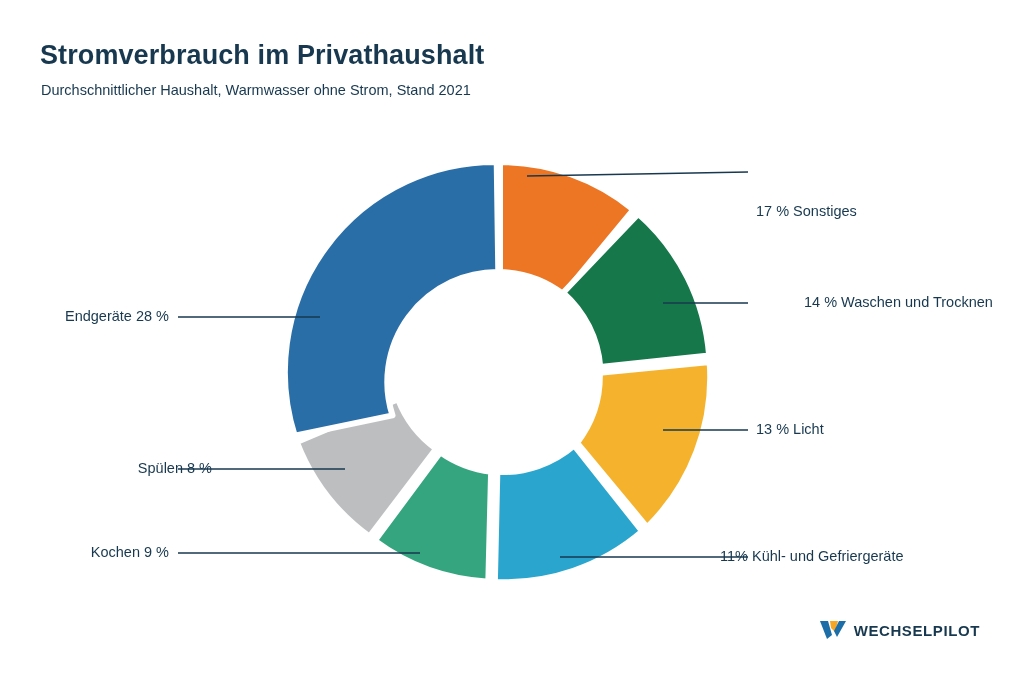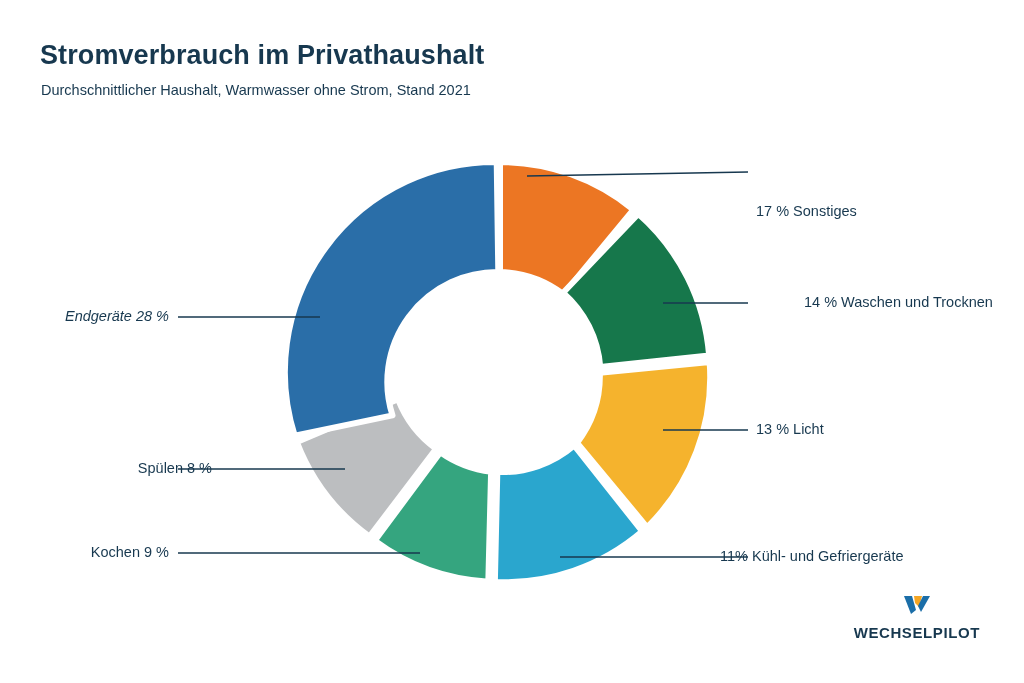--- a/index.html
+++ b/index.html
@@ -59,21 +59,20 @@
   .label.right { text-align: left; }
   .label.left  { text-align: right; }
 
   .logo {
     position: absolute;
     right: 44px;
     bottom: 42px;
     display: flex;
     align-items: center;
     gap: 8px;
-    flex-direction: column;
   }
   .logo-mark {
     width: 26px;
     height: 22px;
     position: relative;
   }
   .logo-text {
     font-size: 15px;
     font-weight: bold;
     color: #17384f;
@@ -147,21 +146,21 @@
       </g>
     </svg>
 
     <div class="label right" style="left:756px; top:163px;margin-top:40px;">17 % Sonstiges</div>
     <div class="label right" style="left:756px; top:294px;margin-left:48px;">14 % Waschen und Trocknen</div>
     <div class="label right" style="left:756px; top:421px;text-align:right;">13 % Licht</div>
     <div class="label right" style="left:720px; top:548px;">11%  Kühl- und Gefriergeräte</div>
 
     <div class="label left" style="right:855px; top:544px;">Kochen 9 %</div>
     <div class="label left" style="right:812px; top:460px;">Spülen 8 %</div>
-    <div class="label left" style="right:855px; top:308px;font-style:italic;">Endgeräte 28 %</div>
+    <div class="label left" style="right:855px; top:308px;">Endgeräte 28 %</div>
   </div>
 
   <div class="logo">
     <div class="logo-mark">
       <svg width="26" height="22" viewBox="0 0 26 22">
         <polygon points="0,2 8,2 12,16 7,20" fill="#1b6ea8"></polygon>
         <polygon points="10,2 18,2 15,13 11,9" fill="#f5a623"></polygon>
         <polygon points="19,2 26,2 17,18 14,12" fill="#1b6ea8"></polygon>
       </svg>
     </div>

